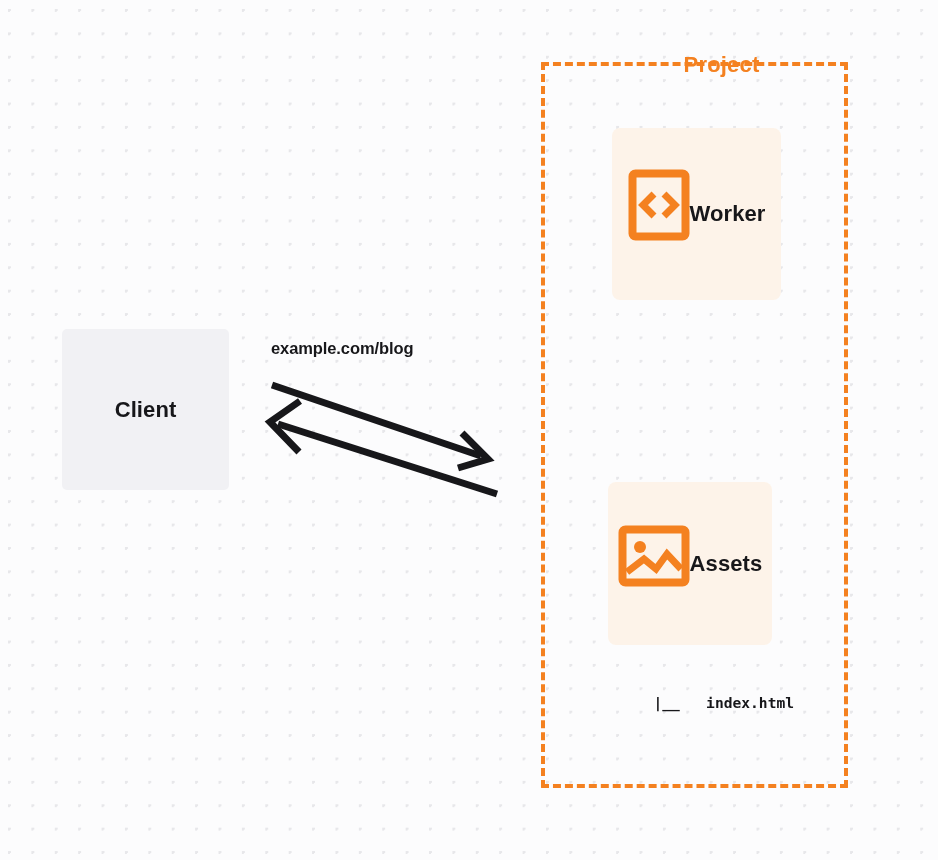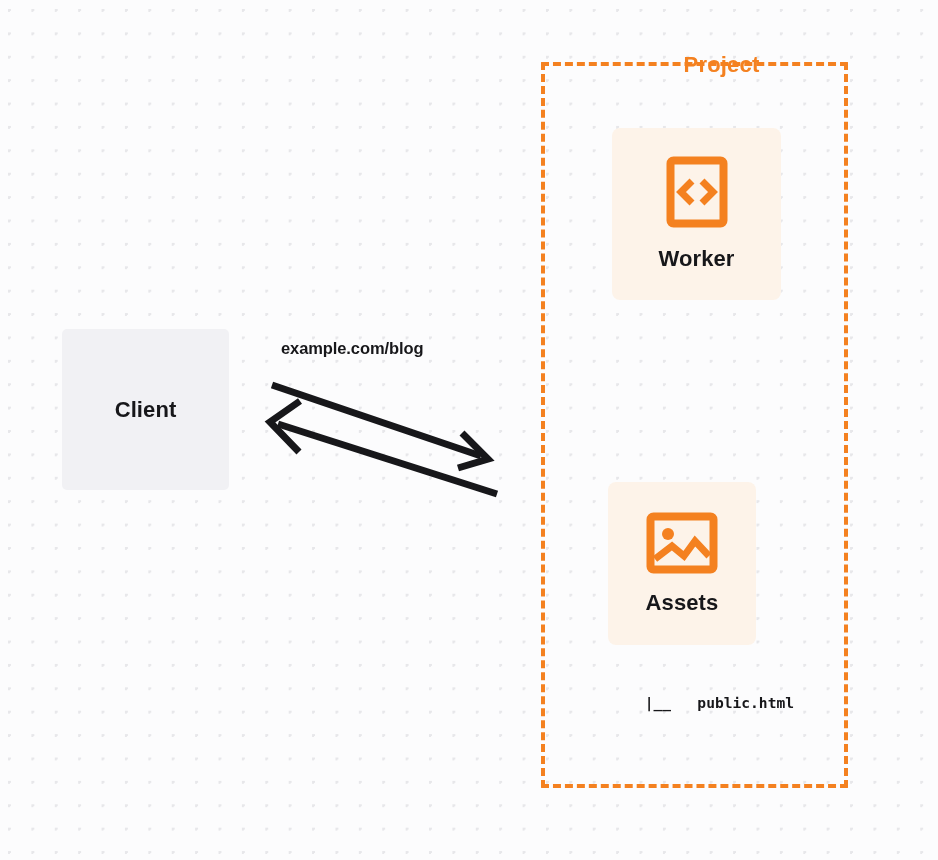--- a/index.html
+++ b/index.html
@@ -37,21 +37,21 @@
   #client-node .node-label {
     font-size: 22px;
     font-weight: 700;
     color: #17171a;
     letter-spacing: 0.1px;
   }
 
   
   #request-label {
     position: absolute;
-    left: 281px;
+    left: 271px;
     top: 339px;
     font-size: 16.5px;
     font-weight: 700;
     color: #17171a;
     letter-spacing: -0.1px;
     white-space: nowrap;
   }
 
   
   #arrow-layer {
@@ -88,34 +88,34 @@
     line-height: 26px;
     margin-left: 27px;
   }
 
   
   .card {
     position: absolute;
     background: #fdf3e9;
     border-radius: 8px;
     display: flex;
-    flex-direction: column;
+    flex-direction: row;
     align-items: center;
     justify-content: center;
   }
   #worker-card {
     left: 612px;
     top: 128px;
     width: 169px;
     height: 172px;
   }
   #assets-card {
     left: 608px;
     top: 482px;
-    width: 148px;
+    width: 164px;
     height: 163px;
   }
   .card .card-icon {
     display: block;
     line-height: 0;
   }
   #worker-card .card-icon { margin-bottom: 18px; }
   #assets-card .card-icon { margin-bottom: 16px; }
   .card .card-label {
     font-size: 22px;
@@ -187,17 +187,17 @@
       <svg width="72" height="62" viewBox="0 0 72 62" aria-hidden="true">
         <rect x="4.5" y="4.5" width="63" height="53" rx="3" ry="3" fill="none" stroke="#f48120" stroke-width="8"></rect>
         <circle cx="22" cy="22" r="6" fill="#f48120"></circle>
         <polyline points="9,47 26,34 38,44 49,29 63,44" fill="none" stroke="#f48120" stroke-width="7" stroke-linecap="butt" stroke-linejoin="miter"></polyline>
       </svg>
     </span>
     <span class="card-label">Assets</span>
   </div>
 
   <div id="asset-file-tree">
-    <span class="tree-row">|__   public.html</span>
+    <span class="tree-row">|__   index.html</span>
     
   </div>
 
 </div>
 
 </body></html>

